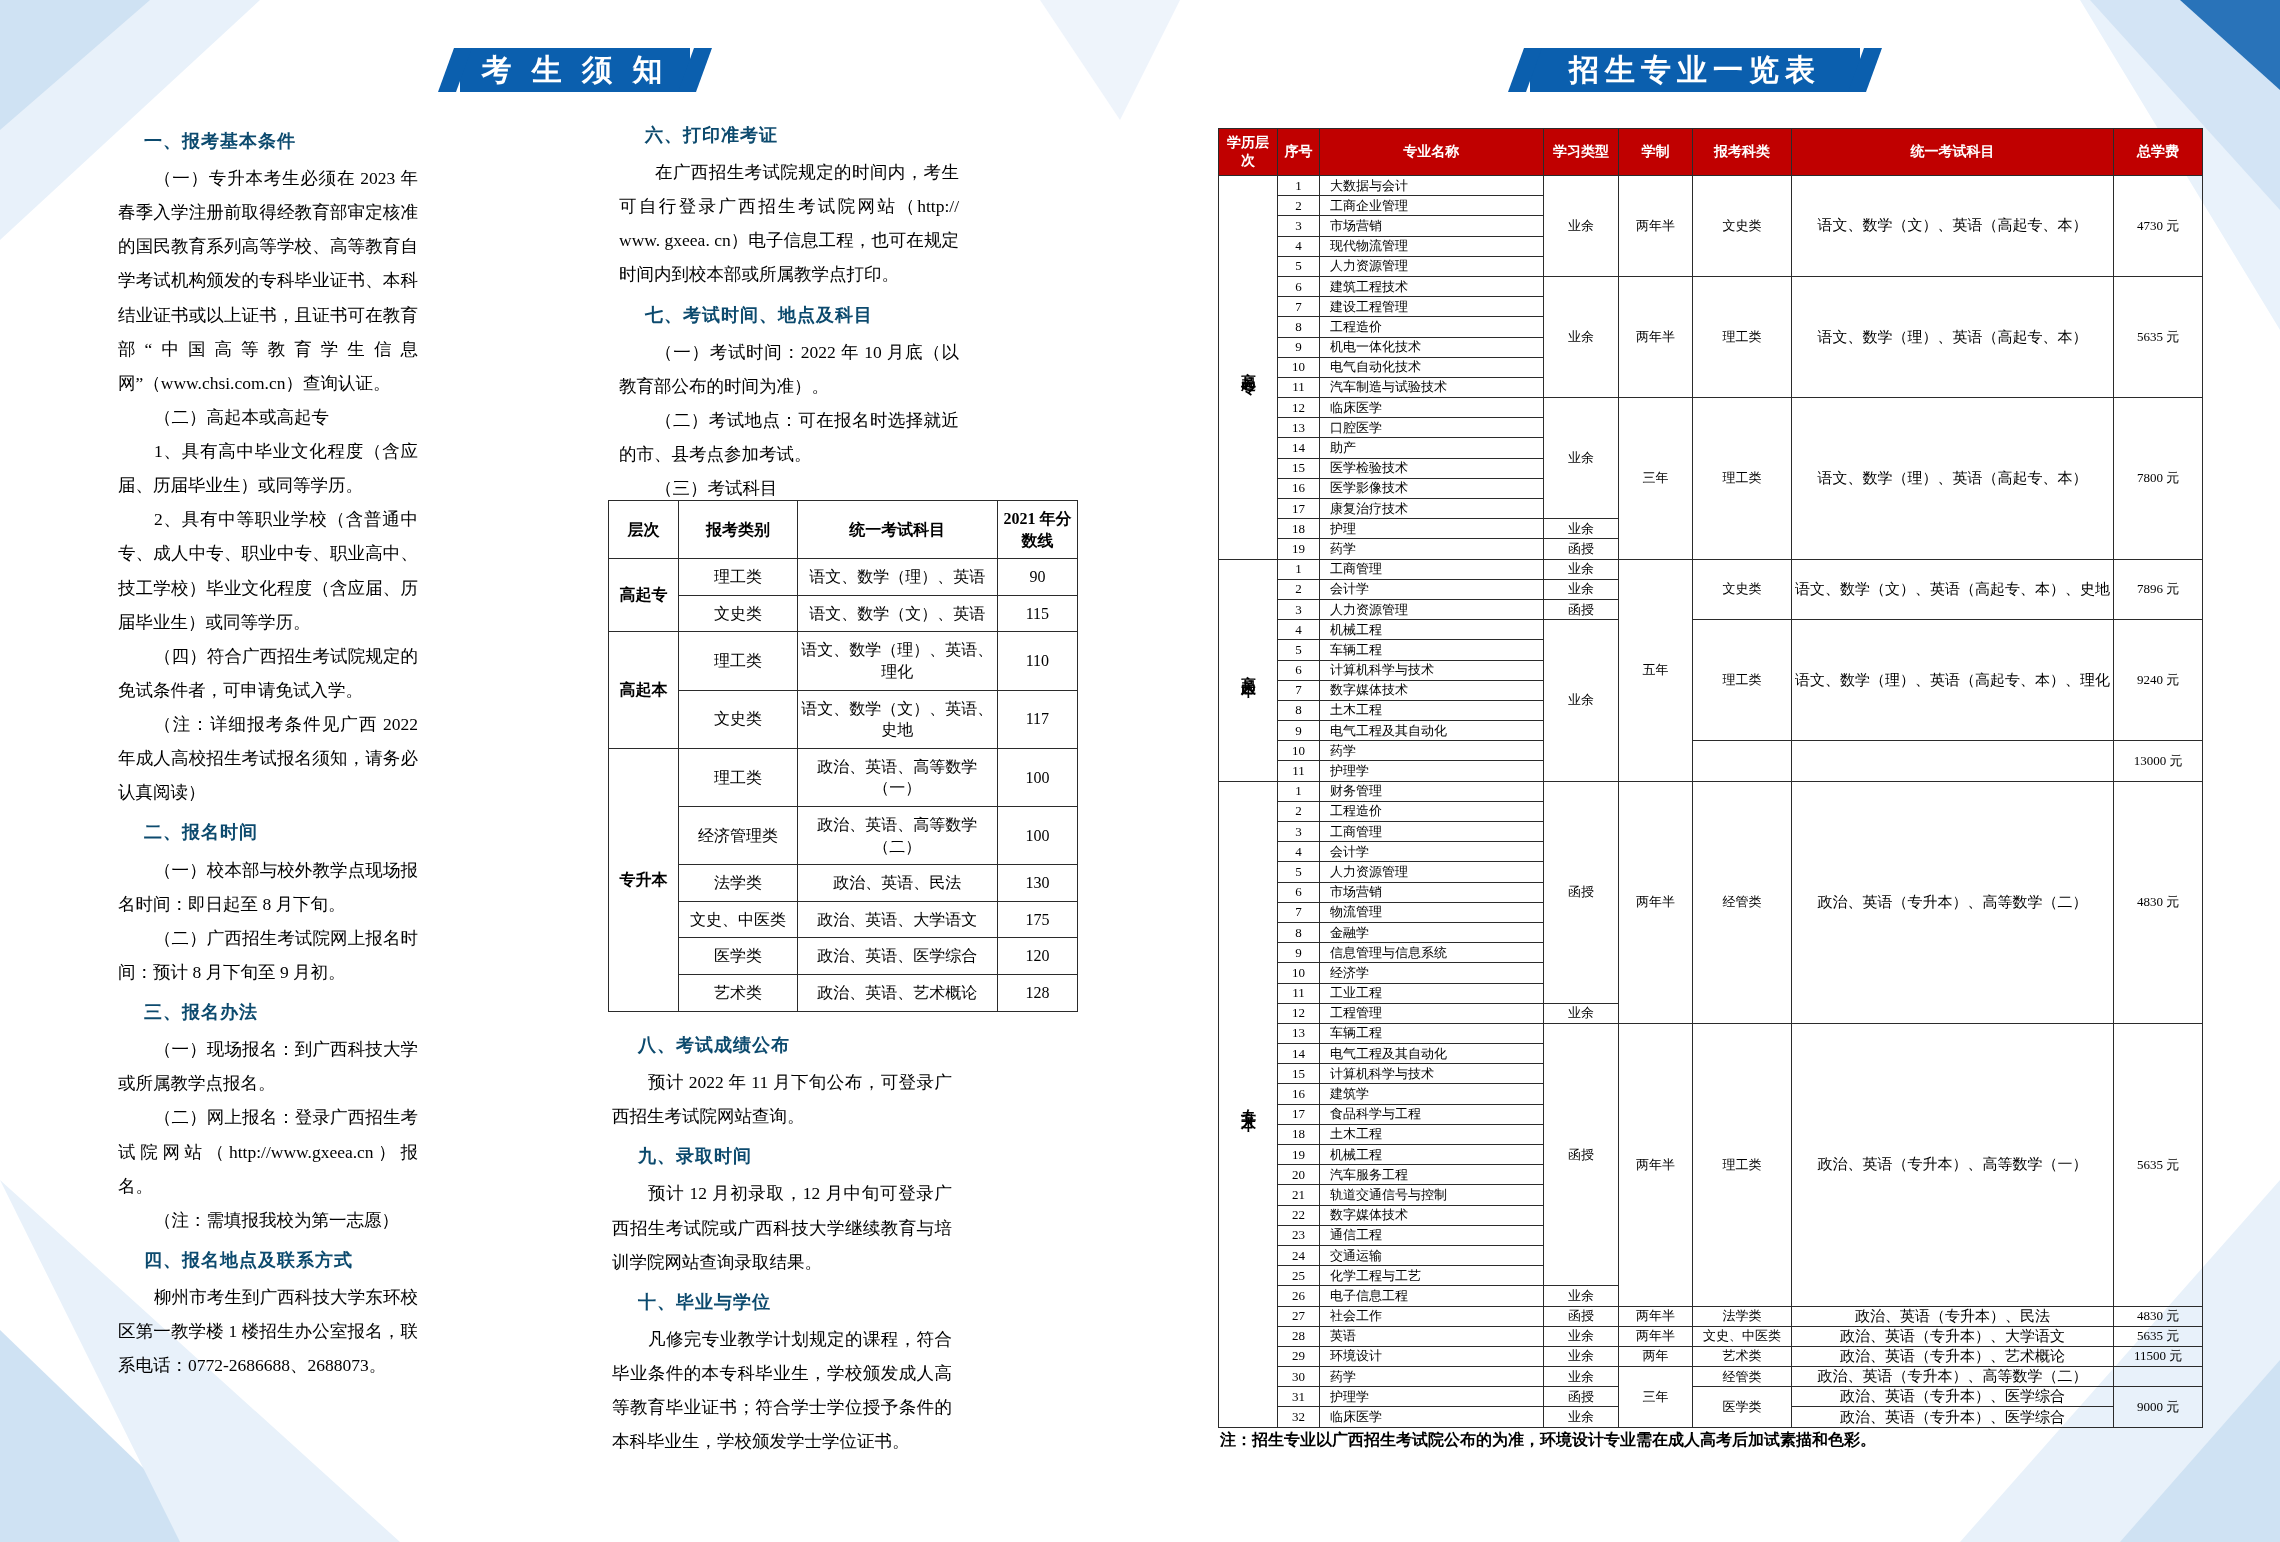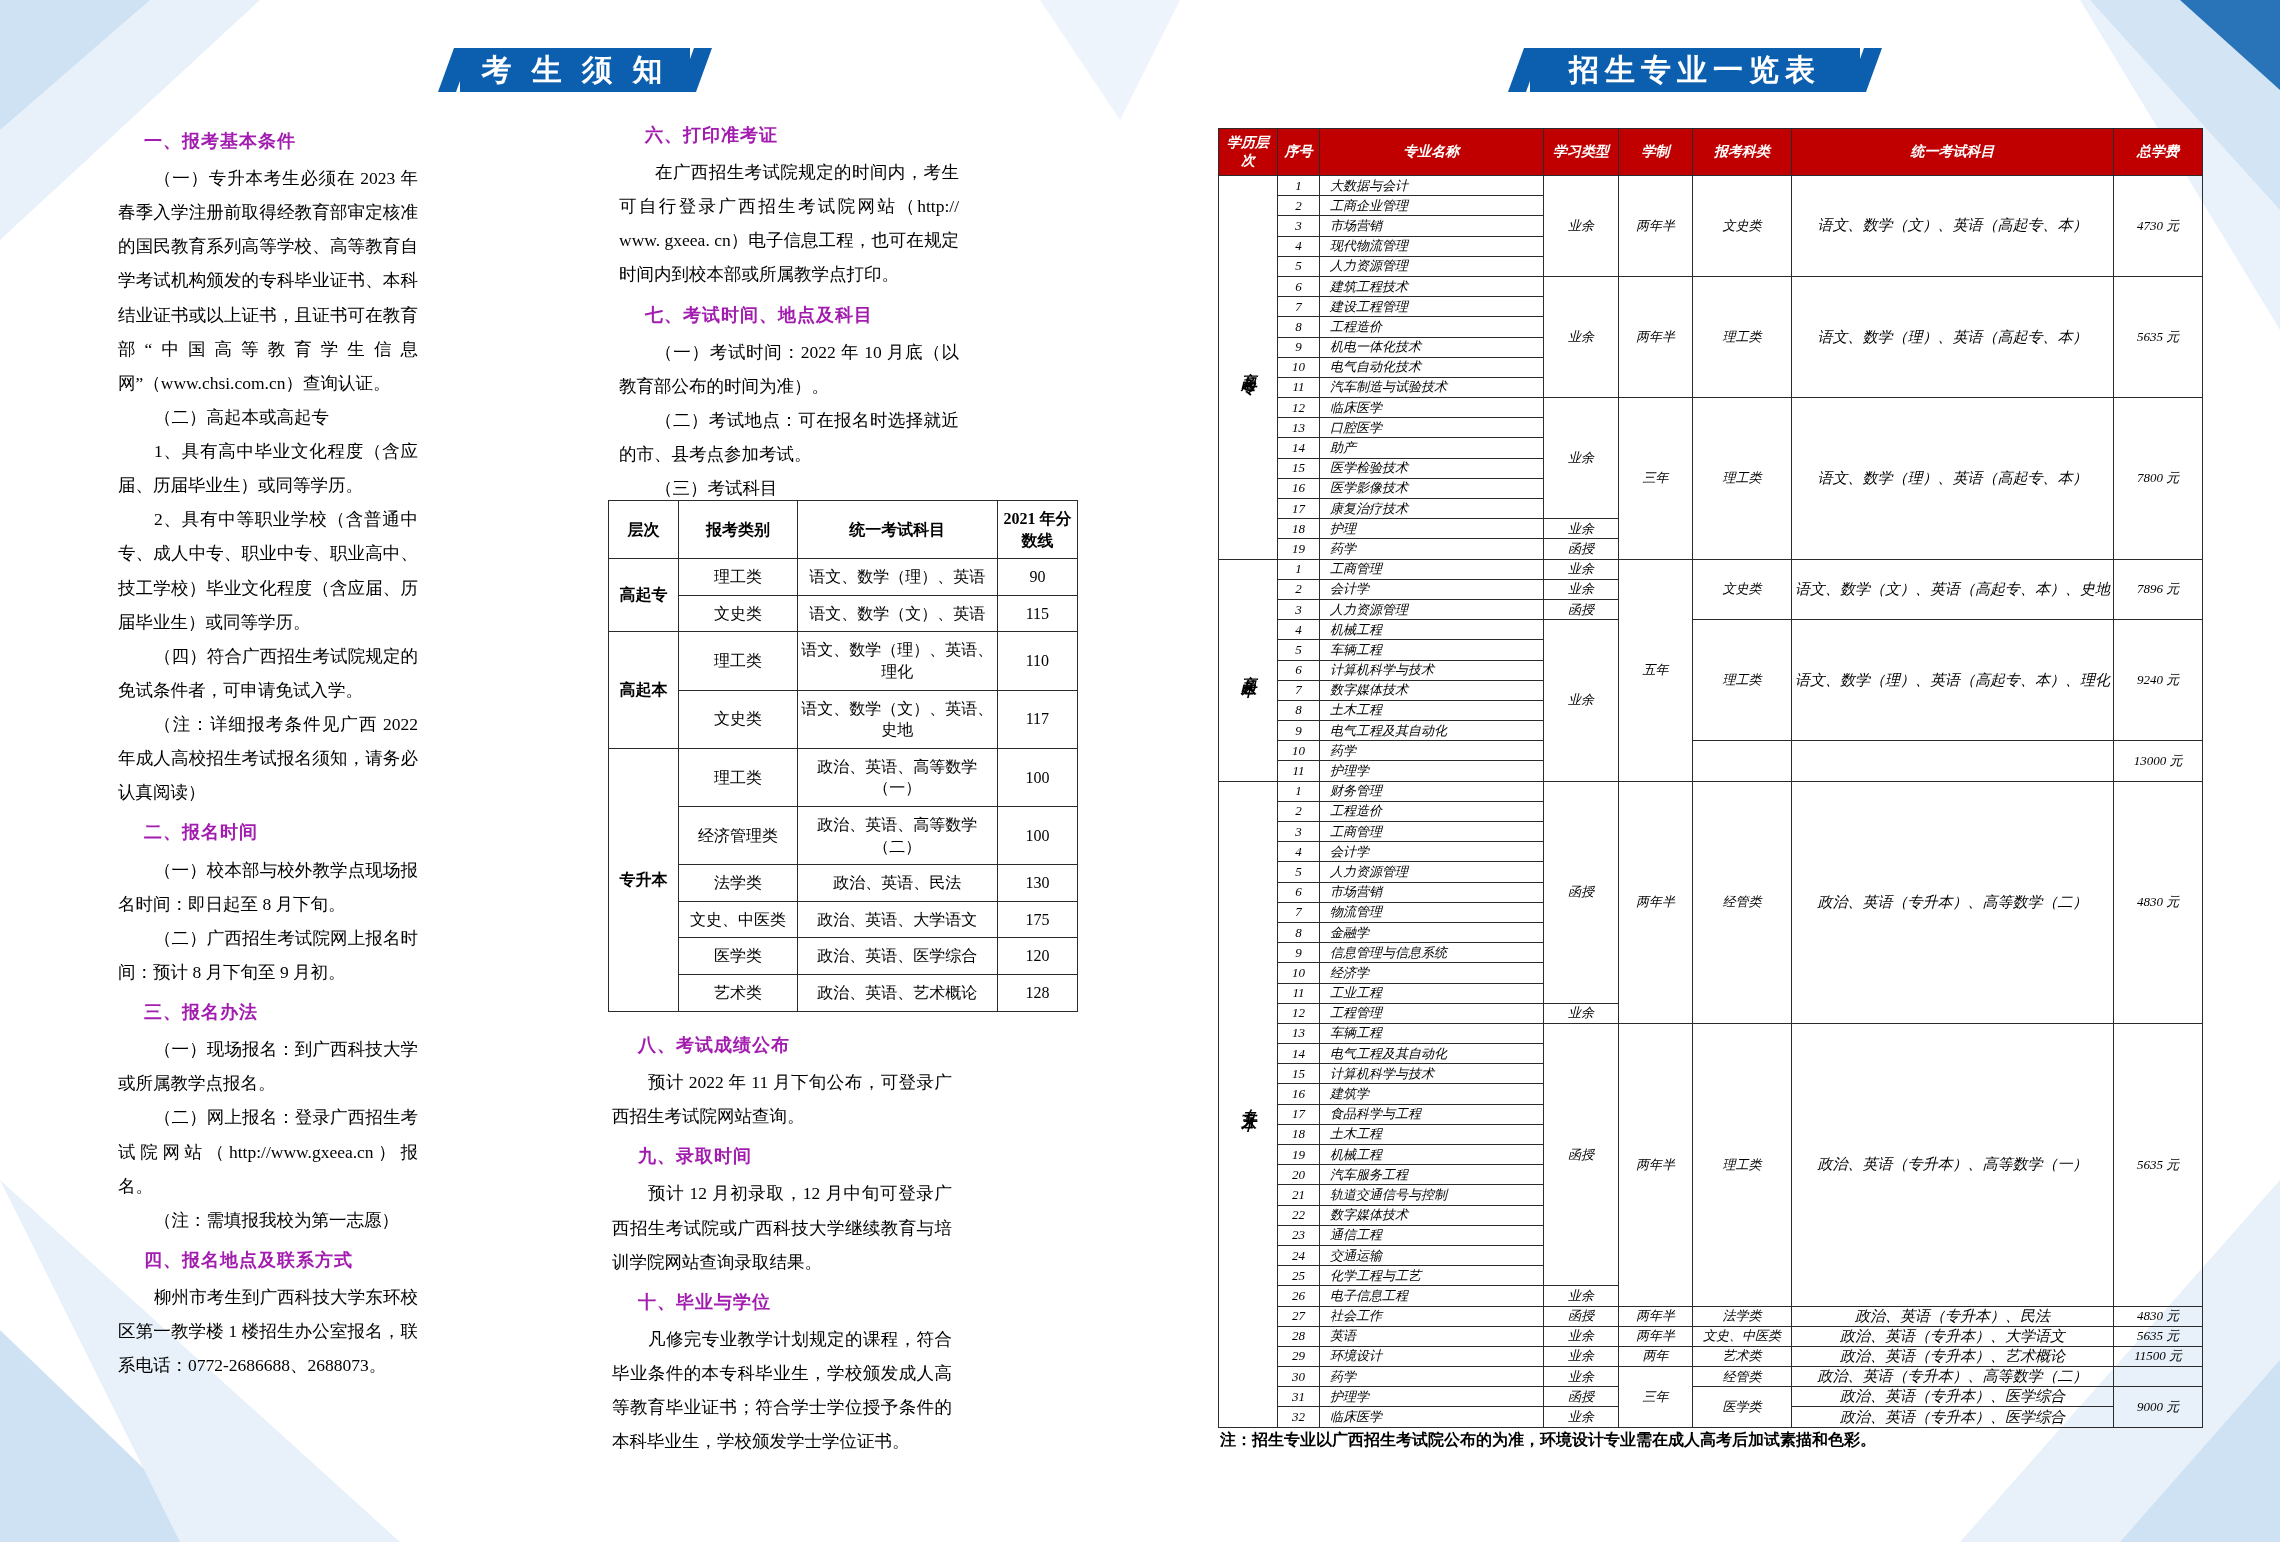--- a/index.html
+++ b/index.html
@@ -32,37 +32,37 @@
     position:absolute;top:0;height:44px;width:18px;background:#0b5fae;
   }
   .banner .head{left:-14px;transform:skewX(-20deg);}
   .banner .tail{right:-14px;transform:skewX(-20deg);}
   .banner-inner{position:relative;z-index:3;white-space:nowrap;}
 
   
   .col{position:absolute;font-size:17.5px;line-height:1.95;}
   .colA{left:118px;top:118px;width:300px;}
   .colB{left:612px;top:112px;width:340px;margin-left:7px;}
-  .h-red{color:#a21caf;font-weight:bold;font-family:"Liberation Sans","DejaVu Sans",sans-serif;
+  .h-red{color:#0c4a6e;font-weight:bold;font-family:"Liberation Sans","DejaVu Sans",sans-serif;
          font-size:18px;letter-spacing:1px;margin:6px 0 2px 26px;}
   .p{text-indent:0;margin:0;text-align:justify;}
 
   
   table{border-collapse:collapse;}
   td,th{border:1px solid #2b2b2b;font-size:15px;text-align:center;
         font-family:"Liberation Serif","DejaVu Serif",serif;}
 
   
   .exam-tbl{position:absolute;left:608px;top:500px;width:470px;}
   .exam-tbl td{padding:7px 3px;line-height:1.35;font-size:16px;}
   .exam-tbl .hd{font-weight:bold;}
 
   
   .major-wrap{position:absolute;left:1218px;top:128px;width:985px;}
-  .major-tbl{width:985px;font-style:italic;}
+  .major-tbl{width:985px;}
   .major-tbl th{background:#c00000;color:#fff;font-weight:bold;
     font-family:"Liberation Sans","DejaVu Sans",sans-serif;font-size:14px;padding:5px 2px;}
   .major-tbl td{padding:0 3px;height:19.2px;font-size:13px;white-space:nowrap;}
   .major-tbl td.name{text-align:left;padding-left:10px;}
   .major-tbl td.no{width:36px;}
   .major-tbl td.lvl{width:48px;font-weight:bold;font-size:15px;}
   .major-tbl td.subj{font-size:15px;}
   .note{position:absolute;left:1220px;top:1430px;font-size:16px;font-weight:bold;}
   .vert{writing-mode:vertical-rl;text-orientation:upright;letter-spacing:4px;}
 </style>

